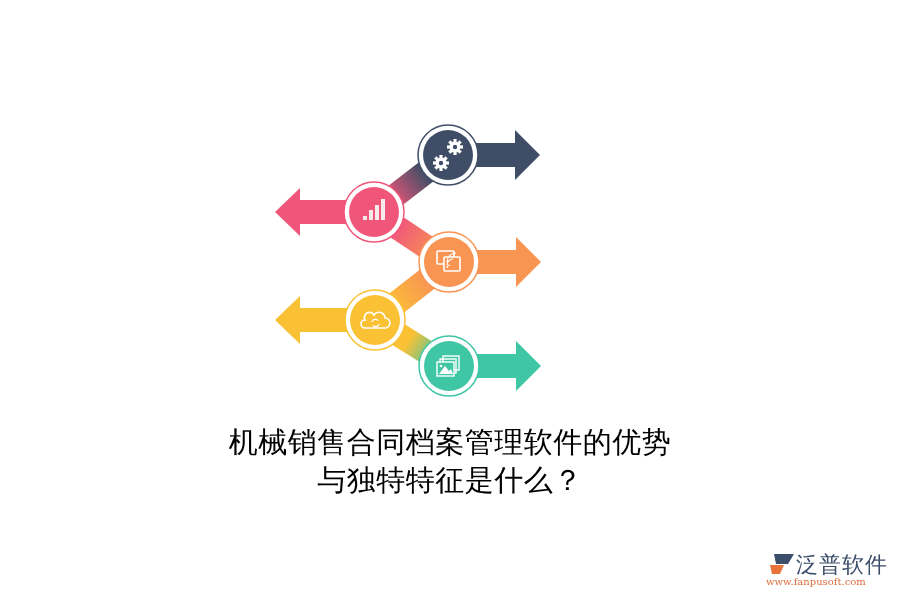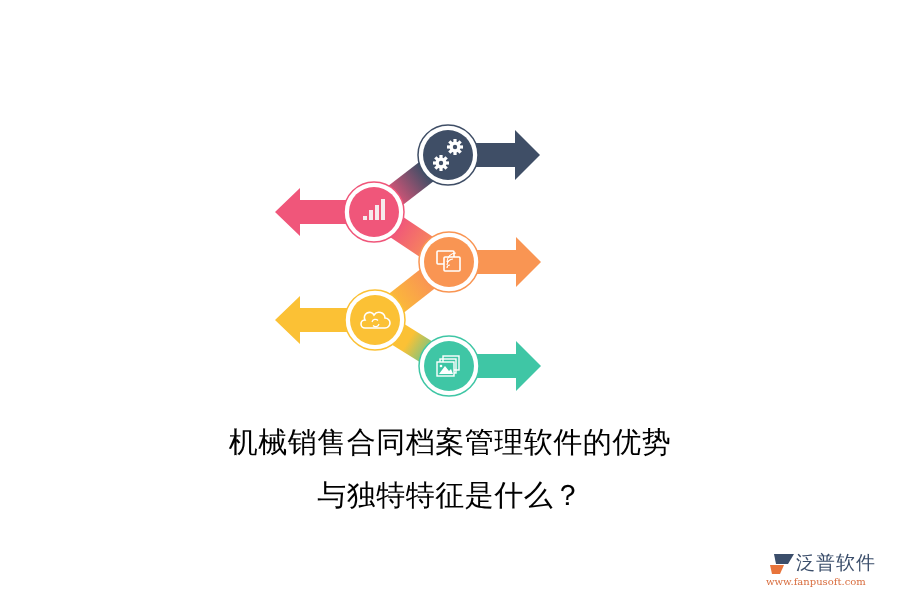--- a/index.html
+++ b/index.html
@@ -7,24 +7,24 @@
       width: 900px; height: 600px; background: #ffffff; position: relative; overflow: hidden;
       font-family: "DejaVu Sans", sans-serif;
     }
     #diagram { position: absolute; left: 0; top: 0; width: 900px; height: 600px; }
     .title {
       position: absolute; left: 0; width: 900px; text-align: center;
       color: #000000; font-size: 29px; line-height: 38px; letter-spacing: 0.5px;
       font-family: "DejaVu Sans", sans-serif;
     }
     #title-line1 { top: 423px; }
-    #title-line2 { top: 476px; }
+    #title-line2 { top: 461px; }
     .logo { position: absolute; left: 766px; top: 550px; width: 130px; height: 44px; }
     .logo-name {
-      position: absolute; left: 30px; top: 0; font-size: 19px; color: #3b4e6b;
+      position: absolute; left: 30px; top: 0; font-size: 22px; color: #3b4e6b;
       font-family: "DejaVu Sans", sans-serif; letter-spacing: 1px; white-space: nowrap;
     }
     .logo-url {
       position: absolute; left: 0; top: 26px; font-size: 10px; color: #d86c3d;
       font-family: "DejaVu Serif", serif; white-space: nowrap;
     }
     .logo-mark { position: absolute; left: 2px; top: 2px; width: 28px; height: 24px; }
   </style>
 </head>
 <body>

